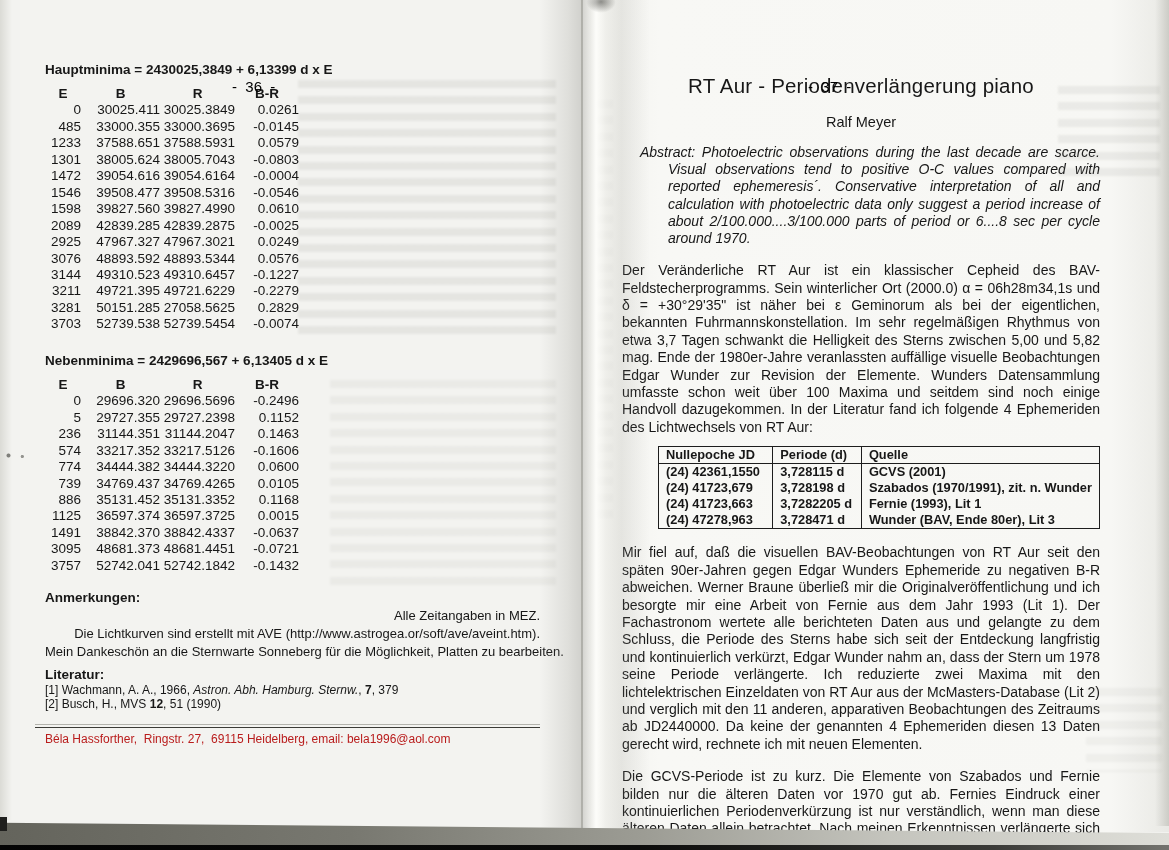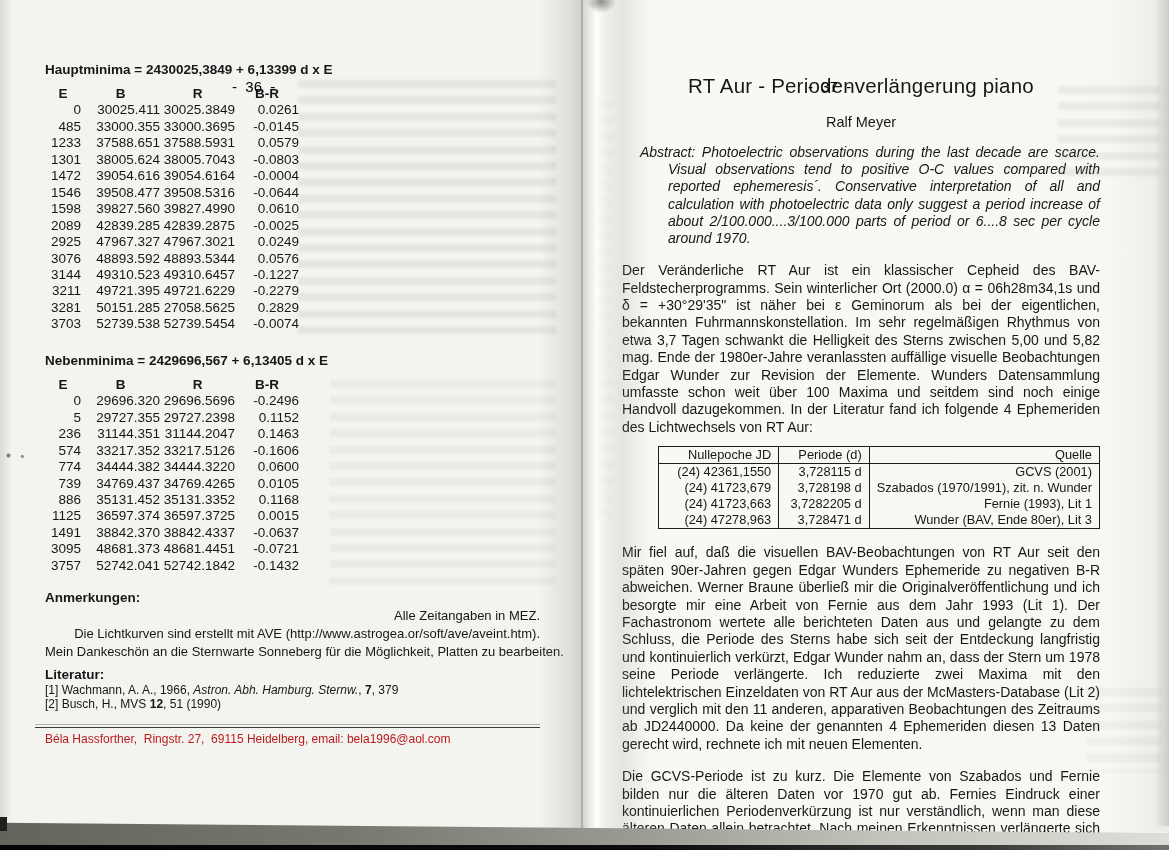--- a/index.html
+++ b/index.html
@@ -54,21 +54,21 @@
     font-style:italic;font-size:14px;line-height:17.2px;
     text-align:justify;padding-left:28px;text-indent:-28px;
   }
   .para{margin:15px 0 0 0;font-size:14px;line-height:17.4px;text-align:justify;}
   table.eph-table{
     border-collapse:collapse;margin-top:10px;margin-left:36px;
     border:1.6px solid #1d1d1d;font-size:12.8px;
   }
   table.eph-table th,table.eph-table td{
     border-left:1.2px solid #1d1d1d;padding:0 7px;line-height:16px;
-    text-align:right;font-weight:400;white-space:nowrap;
+    text-align:left;font-weight:700;white-space:nowrap;
   }
   table.eph-table th{border-bottom:1.2px solid #1d1d1d;}
   table.eph-table th:first-child,table.eph-table td:first-child{border-left:none;}
   col.e-jd{width:127px;}col.e-per{width:93px;}col.e-src{width:218px;}
 
   
   .gutter{
     position:absolute;left:540px;top:0;width:110px;height:832px;pointer-events:none;
     background:linear-gradient(90deg,
       rgba(140,140,132,0) 0%,
@@ -167,21 +167,21 @@
           <tr>
             <td>1472</td>
             <td>39054.616</td>
             <td>39054.6164</td>
             <td>-0.0004</td>
           </tr>
           <tr>
             <td>1546</td>
             <td>39508.477</td>
             <td>39508.5316</td>
-            <td>-0.0644</td>
+            <td>-0.0546</td>
           </tr>
           <tr>
             <td>1598</td>
             <td>39827.560</td>
             <td>39827.4990</td>
             <td>0.0610</td>
           </tr>
           <tr>
             <td>2089</td>
             <td>42839.285</td>

